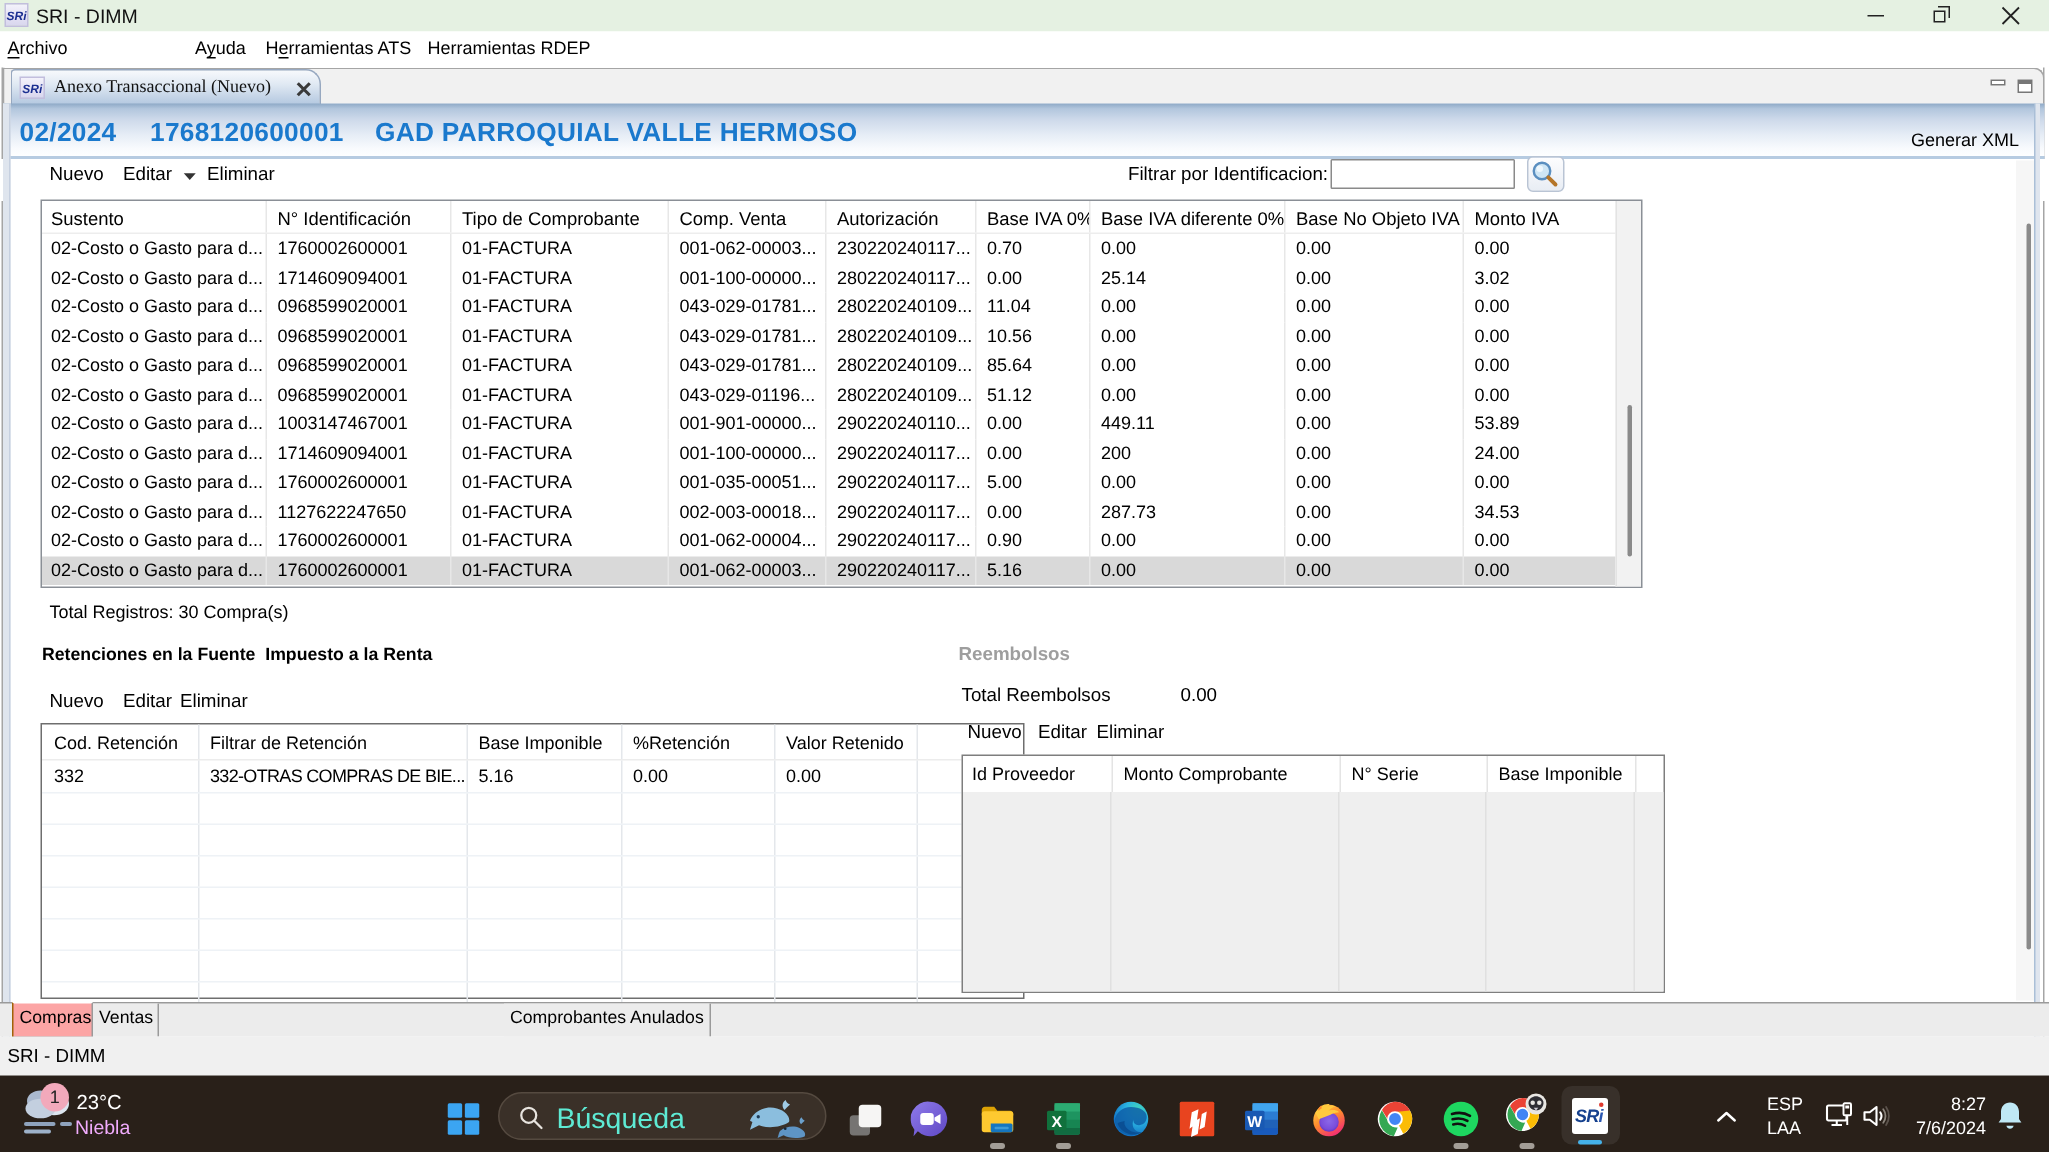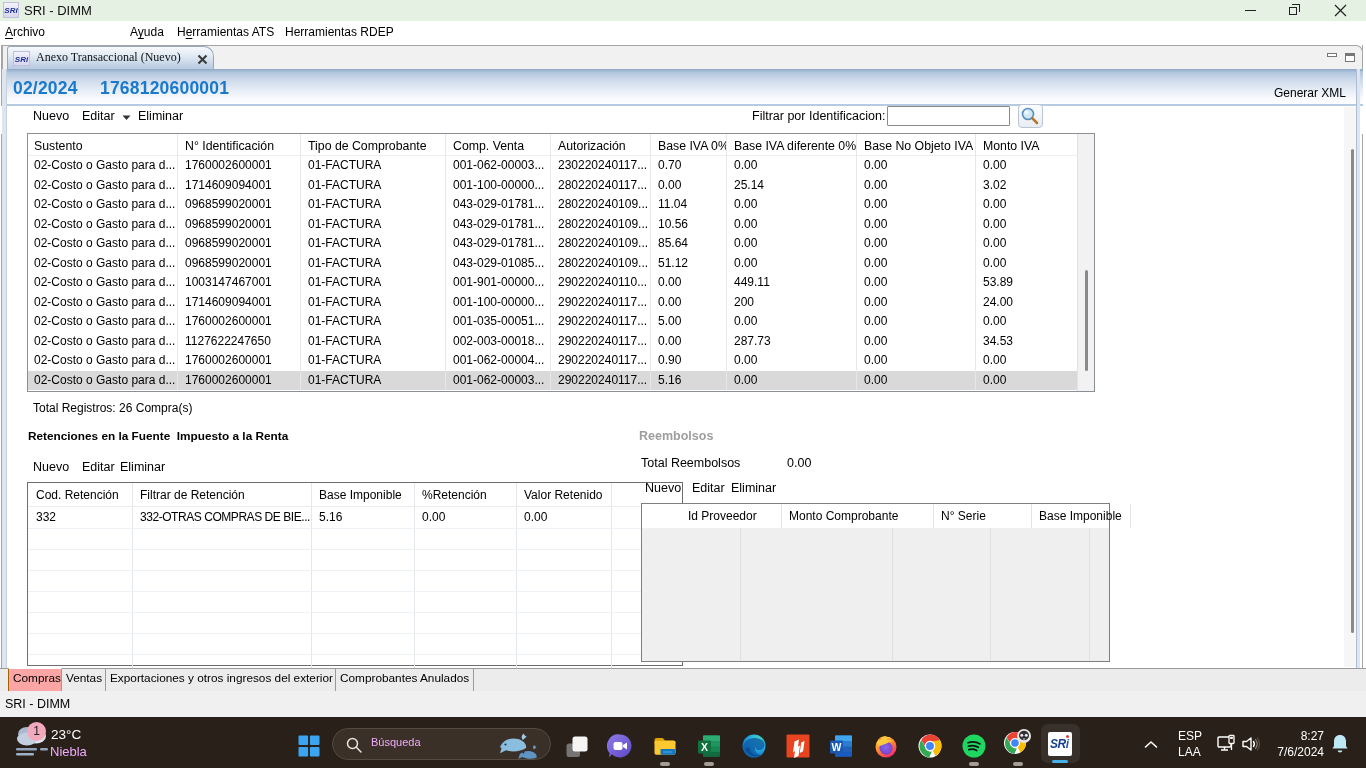--- a/index.html
+++ b/index.html
@@ -57,21 +57,21 @@
 .t2row span { padding-left:7px; border-left:1px solid #e4e7eb; overflow:hidden; white-space:nowrap; }
 .t2row span:first-child { border-left:none; padding-left:8px; }
 .t2row.t2empty { border-top:1px solid #eef2f6; height:21px; }
 
 
 .remtitle { left:639px; top:429px; font-size:12.5px; font-weight:bold; color:#9e9e9e; }
 .remtot { left:641px; top:456px; font-size:12.5px; }
 .rembar { left:0; top:481px; width:500px; height:16px; font-size:12.5px; }
 .rembar span { position:absolute; top:0; }
 .tbl3 { position:absolute; left:641px; top:503px; width:469px; height:159px; border:1px solid #7e7e7e; background:#fff; font-size:12px; }
-.t3row { display:grid; grid-template-columns:99px 152px 98px 99px 1fr; height:24px; line-height:24px;margin-left:40px; }
+.t3row { display:grid; grid-template-columns:99px 152px 98px 99px 1fr; height:24px; line-height:24px; }
 .t3row span { padding-left:7px; border-left:1px solid #e4e4e4; overflow:hidden; white-space:nowrap; }
 .t3row span:first-child { border-left:none; padding-left:6px; }
 .t3body { display:grid; grid-template-columns:99px 152px 98px 99px 1fr; height:133px; background:#efefef; }
 .t3body i { border-right:1px solid #e0e0e0; }
 
 
 .btabs { left:0; top:668px; width:1366px; height:23px; background:#ececec; border-top:1px solid #9a9a9a; font-size:12.5px; }
 .btab { position:absolute; top:0; height:22px; line-height:19px; padding:0 4px; border-right:1px solid #9a9a9a; background:#ececec; font-size:11.8px; white-space:nowrap; overflow:hidden; }
 .btab.on { background:#fca5a5; border-left:1px solid #a16207; border-bottom:1px solid #9a9a9a; top:-1px; height:24px; border-top:1px solid #fff; }
 
@@ -89,21 +89,21 @@
 
 
 .taskbar { left:0; top:717px; width:1366px; height:51px; background:#292019; }
 .tb-ic { position:absolute; top:17px; }
 .underln { position:absolute; top:45px; width:10px; height:3.5px; border-radius:2px; background:#a39d96; }
 .weather { position:absolute; left:14px; top:5px; }
 .wtxt1 { position:absolute; left:51px; top:10px; font-size:13.5px; color:#fff; }
 .wtxt2 { position:absolute; left:50px; top:27px; font-size:13px; color:#f0abfc; }
 .badge { position:absolute; left:27px; top:5px; width:19px; height:19px; border-radius:50%; background:#f2a9bb; color:#222; font-size:12px; text-align:center; line-height:19px; }
 .searchpill { position:absolute; left:332px; top:11px; width:219px; height:32px; border-radius:16px; background:#3a3028; border:1px solid #554a40; }
-.searchpill .stx { position:absolute; left:38px; top:7px; font-size:11px; color:#f0abfc; }
+.searchpill .stx { position:absolute; left:38px; top:7px; font-size:19px; color:#5eead4; }
 .sribtn { position:absolute; left:1041px; top:7px; width:39px; height:39px; border-radius:7px; background:#38302a; }
 .sriicon { position:absolute; left:1048px; top:15px; width:24px; height:24px; background:#fff; border-radius:2px; }
 .srit { position:absolute; left:2px; top:5px; font-size:12px; font-weight:bold; font-style:italic; color:#16418e; letter-spacing:-0.5px; }
 .srit i { color:#2b57b0; }
 .sridot { position:absolute; right:3px; top:3px; width:3px; height:3px; border-radius:50%; background:#e03a2f; }
 .sriul { position:absolute; left:1052px; top:43px; width:16px; height:3px; border-radius:2px; background:#45b1e8; }
 .tray { position:absolute; color:#fff; font-size:12px; }
 </style></head>
 <body>
 
@@ -137,20 +137,21 @@
         <path d="M1.5 1.5l8 8M9.5 1.5l-8 8" stroke="#3a3a3a" stroke-width="2.1"></path>
       </svg>
   </div>
   <div class="viewbtn" style="left:1324px;top:7px;width:10px;height:4px;"></div>
   <div class="viewbtn" style="left:1342px;top:7px;width:10px;height:9px;border-top-width:3px;"></div>
 </div>
 
 <div class="abs hband">
   <span class="blue" style="left:11px;">02/2024</span>
   <span class="blue" style="left:98px;">1768120600001</span>
+  <span class="blue" style="left:248px;">GAD PARROQUIAL VALLE HERMOSO</span>
   <span class="gen">Generar XML</span>
 </div>
 
 <div class="abs toolrow">
   <span style="left:33px;">Nuevo</span>
   <span style="left:82px;">Editar</span>
   <svg style="position:absolute;left:122px;top:9px;" width="9" height="6">
       <path d="M0.5 0.5h8L4.5 5z" fill="#333"></path>
     </svg>
   <span style="left:138px;">Eliminar</span>
@@ -227,21 +228,21 @@
       <span>280220240109...</span>
       <span>85.64</span>
       <span>0.00</span>
       <span>0.00</span>
       <span>0.00</span>
     </div>
 <div class="t1row">
       <span>02-Costo o Gasto para d...</span>
       <span>0968599020001</span>
       <span>01-FACTURA</span>
-      <span>043-029-01085...</span>
+      <span>043-029-01196...</span>
       <span>280220240109...</span>
       <span>51.12</span>
       <span>0.00</span>
       <span>0.00</span>
       <span>0.00</span>
     </div>
 <div class="t1row">
       <span>02-Costo o Gasto para d...</span>
       <span>1003147467001</span>
       <span>01-FACTURA</span>
@@ -305,21 +306,21 @@
       <span>5.16</span>
       <span>0.00</span>
       <span>0.00</span>
       <span>0.00</span>
     </div>
 <div class="t1sb">
       <div class="t1thumb"></div>
     </div>
 </div>
 
-<div class="abs totreg">Total Registros: 26 Compra(s)</div>
+<div class="abs totreg">Total Registros: 30 Compra(s)</div>
 
 <div class="abs rettitle">Retenciones en la Fuente&nbsp; Impuesto a la Renta</div>
 <div class="abs retbar">
   <span style="left:33px;">Nuevo</span>
   <span style="left:82px;">Editar</span>
   <span style="left:120px;">Eliminar</span>
 </div>
 <div class="tbl2">
 <div class="t2row t2hdr">
       <span>Cod. Retención</span>
@@ -419,21 +420,20 @@
 </div>
 
 <div class="abs ltrim"></div>
 <div class="abs rtrim"></div>
 <div class="abs rlane"></div>
 <div class="abs rthumb"></div>
 
 <div class="abs btabs">
   <div class="btab on" style="left:8px;width:54px;">Compras</div>
   <div class="btab" style="left:62px;width:44px;">Ventas</div>
-  <div class="btab" style="left:106px;width:230px;">Exportaciones y otros ingresos del exterior</div>
   <div class="btab" style="left:336px;width:138px;">Comprobantes Anulados</div>
 </div>
 
 <div class="abs statusbar">
     <span>SRI - DIMM</span>
   </div>
 
 <div class="abs taskbar">
   <div class="weather"><svg width="36" height="38" viewBox="0 0 36 38" style="">
         <ellipse cx="13" cy="12" rx="9" ry="7" fill="#aab9cf"></ellipse>

